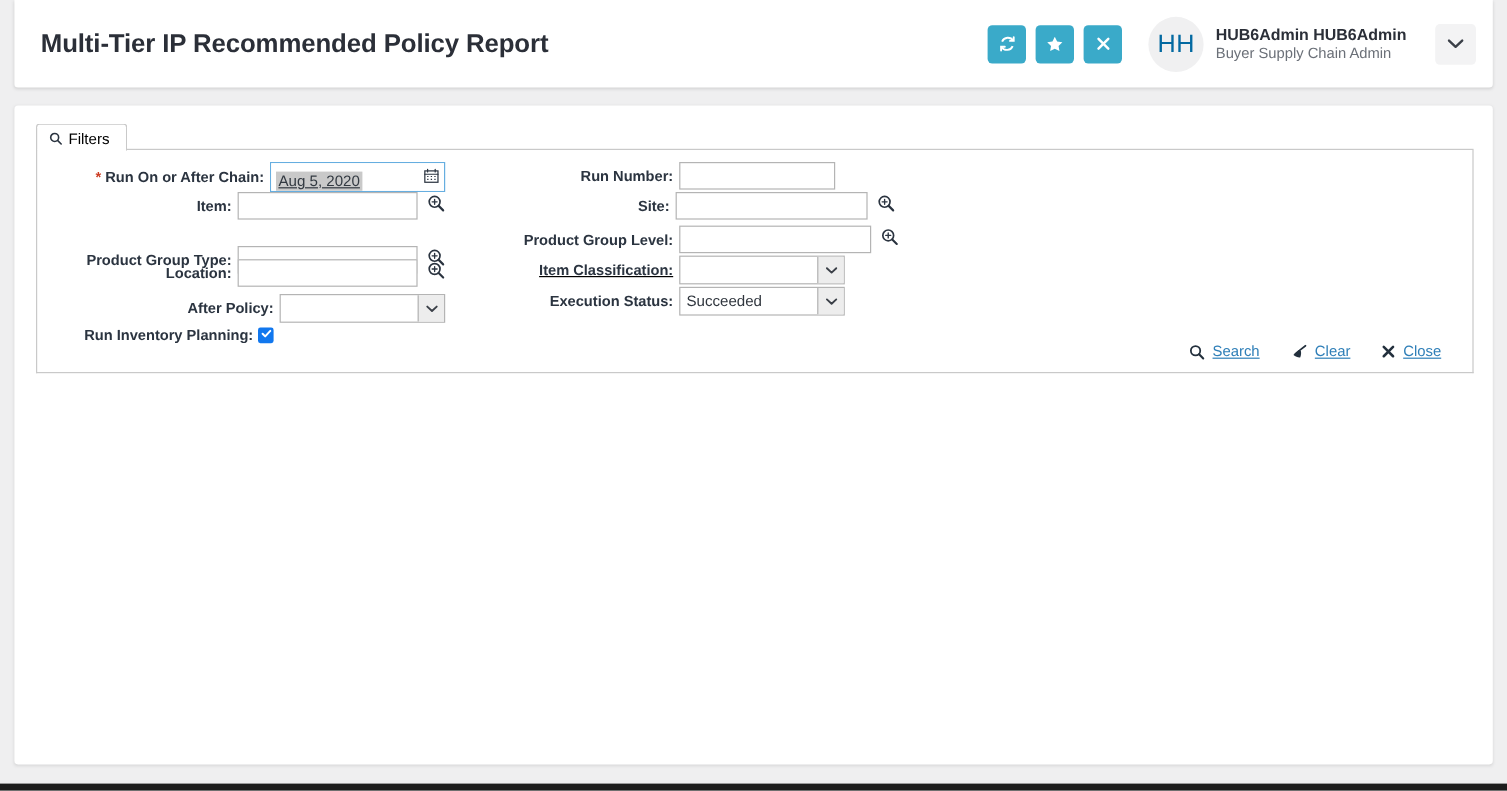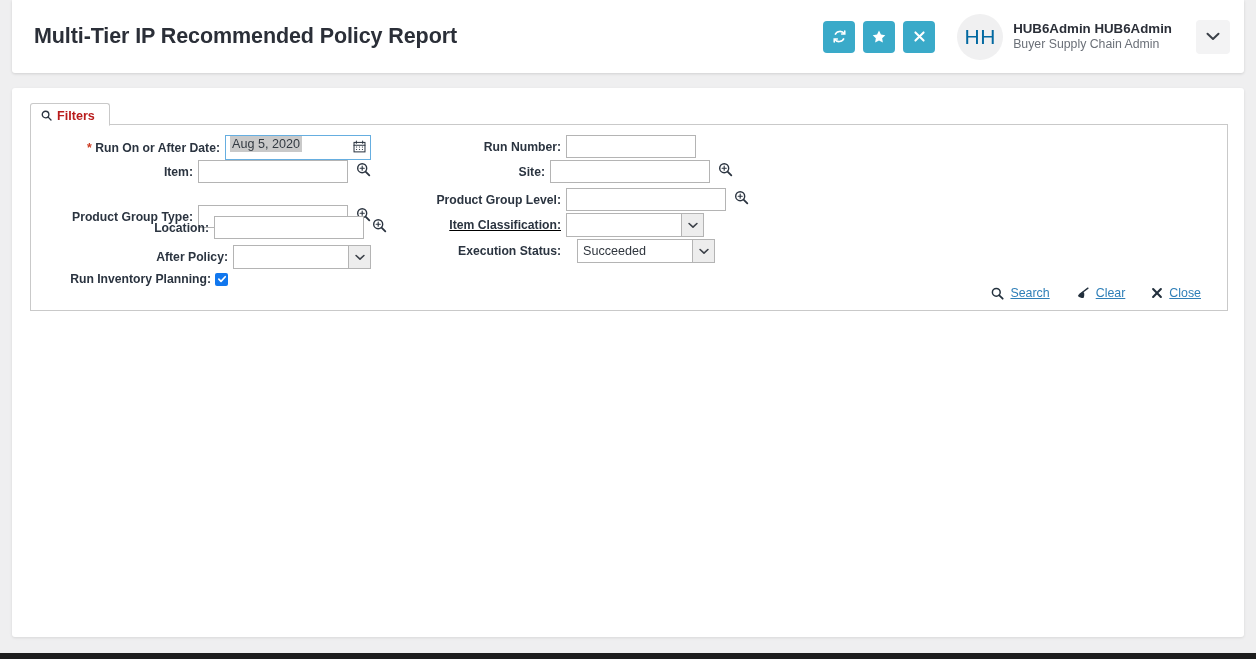--- a/index.html
+++ b/index.html
@@ -110,22 +110,22 @@
     position: absolute;
     left: 0; top: 0;
     height: 23px;
     padding: 2px 14px 0 10px;
     background: #ffffff;
     border: 1px solid #c9c9c9;
     border-bottom: 1px solid #ffffff;
     border-radius: 3px 3px 0 0;
     display: flex; align-items: center;
     font-size: 12.6px;
-    font-weight: bold;
-    color: #b91c1c;
+    font-weight: normal;
+    color: #000000;
     cursor: pointer;
     white-space: nowrap;
     text-align: right;
   }
   .tab .tab-ico { margin-right: 5px; display: flex; }
 
   
   .filters-body {
     position: absolute;
     left: 18px; top: 37px;
@@ -321,23 +321,23 @@
             <path d="M9.1 9.1l3.6 3.6" stroke-linecap="round"></path>
           </svg>
         </span>
         <span>Filters</span>
       </div>
     </div>
 
     <div class="filters-body">
 
       <div class="fld" style="left:0px; top:10px; width:340px; justify-content:flex-end;">
-        <span class="lbl" style="width:180px;"><span class="req">*</span> <span>Run On or After Date:</span></span>
+        <span class="lbl" style="width:180px;"><span class="req">*</span> <span>Run On or After Chain:</span></span>
         <span class="datewrap" style="margin-left:5px;">
-          <span class="dinput" style="display: flex; align-items: flex-start;">
+          <span class="dinput" style="display: flex; align-items: flex-end; text-decoration: underline;">
               <span class="date-sel">Aug 5, 2020</span>
             </span>
           <button class="cal-btn">
             <span>
               <svg width="13" height="13" viewBox="0 0 14 14" fill="none" stroke="#2b3440" stroke-width="1.1">
                 <rect x="1.1" y="2.6" width="11.8" height="10.2"></rect>
                 <path d="M1.1 5.6h11.8M3.6 1.2v2.4M10.4 1.2v2.4" stroke-linecap="round"></path>
                 <path d="M3.2 7.6h1.2M6.4 7.6h1.2M9.6 7.6h1.2M3.2 10.2h1.2M6.4 10.2h1.2M9.6 10.2h1.2" stroke-width="1"></path>
               </svg>
             </span>
@@ -366,21 +366,21 @@
           <span>
             <svg width="15" height="15" viewBox="0 0 16 16" fill="none" stroke="#2b3440" stroke-width="1.5">
               <circle cx="6.6" cy="6.6" r="4.8"></circle>
               <path d="M10.2 10.2l4 4" stroke-linecap="round" stroke-width="1.9"></path>
               <path d="M6.6 4.4v4.4M4.4 6.6h4.4" stroke-width="1.2" stroke-linecap="round"></path>
             </svg>
           </span>
         </span>
       </div>
 
-      <div class="fld" style="left:16px; top:91px; width:340px; justify-content:flex-end;">
+      <div class="fld" style="left:0px; top:91px; width:340px; justify-content:flex-end;">
         <span class="lbl" style="width:180px;">Location:</span>
         <input class="txt" style="width: 150px; margin-left: 5px;" value="">
         <span class="mag">
           <span>
             <svg width="15" height="15" viewBox="0 0 16 16" fill="none" stroke="#2b3440" stroke-width="1.5">
               <circle cx="6.6" cy="6.6" r="4.8"></circle>
               <path d="M10.2 10.2l4 4" stroke-linecap="round" stroke-width="1.9"></path>
               <path d="M6.6 4.4v4.4M4.4 6.6h4.4" stroke-width="1.2" stroke-linecap="round"></path>
             </svg>
           </span>
@@ -408,21 +408,21 @@
             </svg>
           </span>
         </span>
       </div>
 
       <div class="fld" style="left:350px; top:10px; width:400px; justify-content:flex-start;">
         <span class="lbl" style="width:180px;">Run Number:</span>
         <input class="txt" style="width: 130px; margin-left: 5px;" value="">
       </div>
 
-      <div class="fld" style="left:334px; top:35px; width:400px; justify-content:flex-start;">
+      <div class="fld" style="left:347px; top:35px; width:400px; justify-content:flex-start;">
         <span class="lbl" style="width:180px;">Site:</span>
         <input class="txt" style="width: 160px; margin-left: 5px;" value="">
         <span class="mag">
           <span>
             <svg width="15" height="15" viewBox="0 0 16 16" fill="none" stroke="#2b3440" stroke-width="1.5">
               <circle cx="6.6" cy="6.6" r="4.8"></circle>
               <path d="M10.2 10.2l4 4" stroke-linecap="round" stroke-width="1.9"></path>
               <path d="M6.6 4.4v4.4M4.4 6.6h4.4" stroke-width="1.2" stroke-linecap="round"></path>
             </svg>
           </span>
@@ -450,21 +450,21 @@
           <span class="selbtn">
             <svg width="10" height="7" viewBox="0 0 12 8" fill="none" stroke="#3b4048" stroke-width="1.9" stroke-linecap="round" stroke-linejoin="round">
               <path d="M1.3 1.6L6 6 10.7 1.6"></path>
             </svg>
           </span>
         </span>
       </div>
 
       <div class="fld" style="left:350px; top:114px; width:400px; justify-content:flex-start;">
         <span class="lbl" style="width:180px;">Execution Status:</span>
-        <span class="sel" style="width:138px; margin-left:16px;">
+        <span class="sel" style="width:138px; margin-left:5px;">
           <span class="selval">Succeeded</span>
           <span class="selbtn">
             <svg width="10" height="7" viewBox="0 0 12 8" fill="none" stroke="#3b4048" stroke-width="1.9" stroke-linecap="round" stroke-linejoin="round">
               <path d="M1.3 1.6L6 6 10.7 1.6"></path>
             </svg>
           </span>
         </span>
       </div>
 
       <div class="actions">

